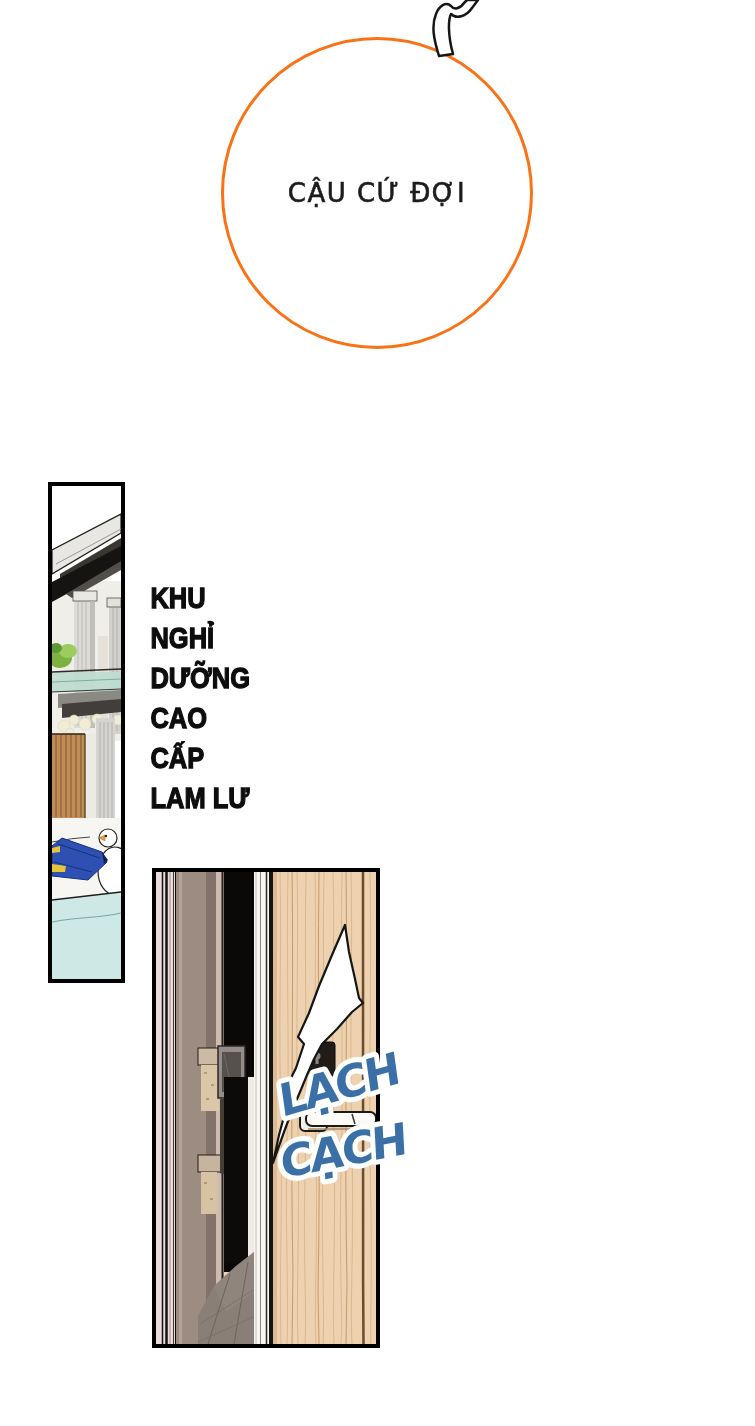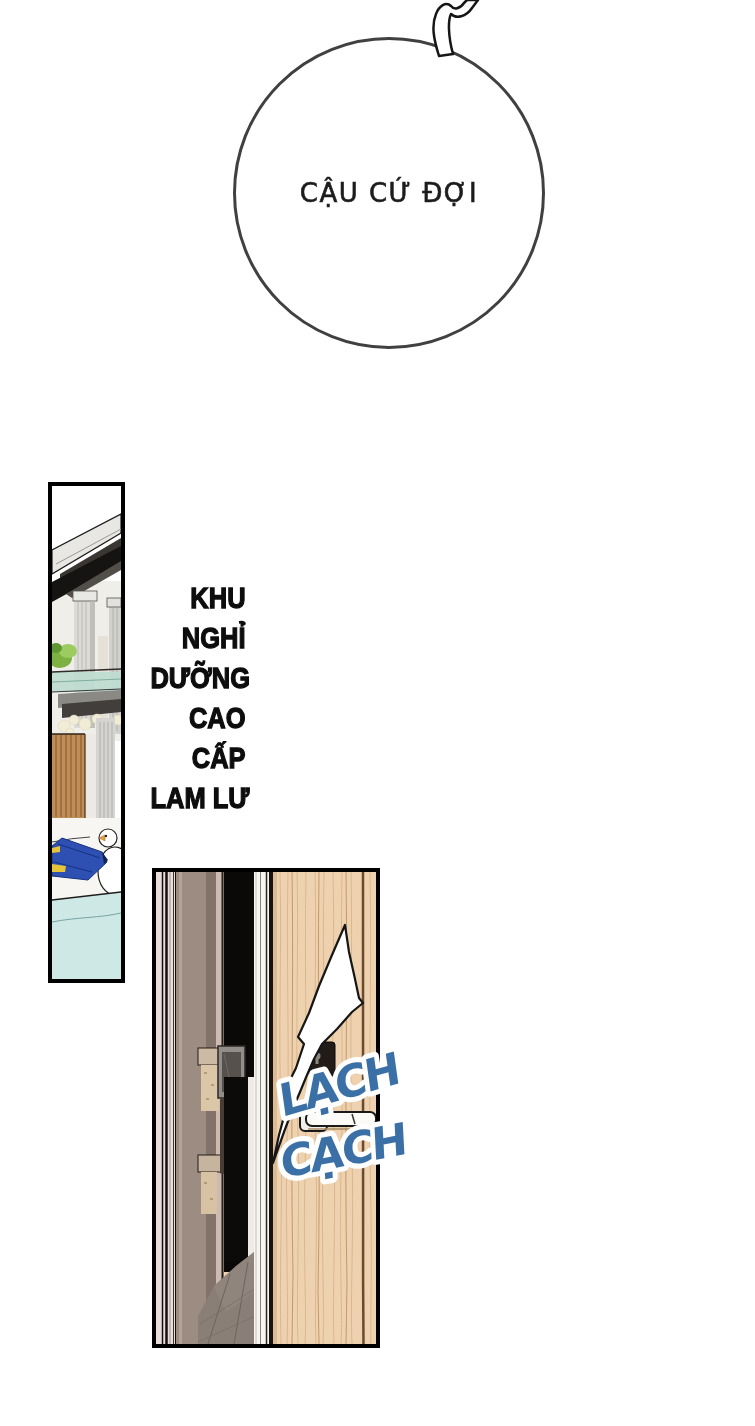--- a/index.html
+++ b/index.html
@@ -1,30 +1,30 @@
 <!DOCTYPE html>
 <html><head>
 <meta charset="utf-8">
 <style>
   html,body{margin:0;padding:0;background:#ffffff;}
   .page{position:relative;width:755px;height:1426px;background:#ffffff;overflow:hidden;
         font-family:"DejaVu Sans",sans-serif;}
   
-  .bubble{position:absolute;left:233px;top:37px;width:306px;height:306px;
-          border:3px solid #404040;border-radius:50%;background:#ffffff;
+  .bubble{position:absolute;left:221px;top:37px;width:306px;height:306px;
+          border:3px solid #f97316;border-radius:50%;background:#ffffff;
           display:flex;align-items:center;justify-content:center;z-index:2;}
   .bubble-text{text-align:center;font-size:26px;line-height:42px;letter-spacing:1.5px;
                color:#1c1c1c;-webkit-text-stroke:0.6px #1c1c1c;}
   .tail{position:absolute;left:415px;top:0;z-index:3;}
   
   .panel{position:absolute;box-sizing:border-box;border:4px solid #000;background:#fff;overflow:hidden;}
   .resort-panel{left:48px;top:482px;width:77px;height:501px;}
   .door-panel{left:152px;top:868px;width:228px;height:480px;}
   
-  .caption{position:absolute;left:142px;top:578px;width:112px;text-align:right;z-index:2;}
+  .caption{position:absolute;left:142px;top:578px;width:112px;text-align:left;z-index:2;}
   .caption div{font-family:"Liberation Sans",sans-serif;font-weight:bold;
                -webkit-text-stroke:1.3px #0d0d0d;color:#0d0d0d;font-size:30px;line-height:40px;
                transform:scaleX(0.85);transform-origin:50% 50%;white-space:nowrap;}
   
   .sfx{position:absolute;left:260px;top:1010px;z-index:5;overflow:visible;}
   .sfx text{font-family:"DejaVu Sans",sans-serif;font-weight:bold;font-size:44px;letter-spacing:-2px;}
 </style>
 </head>
 <body>
 

